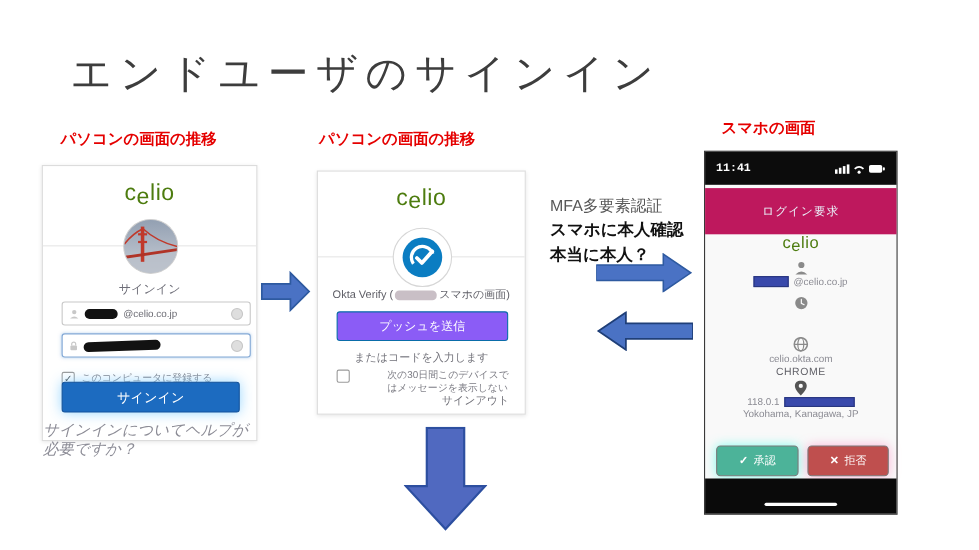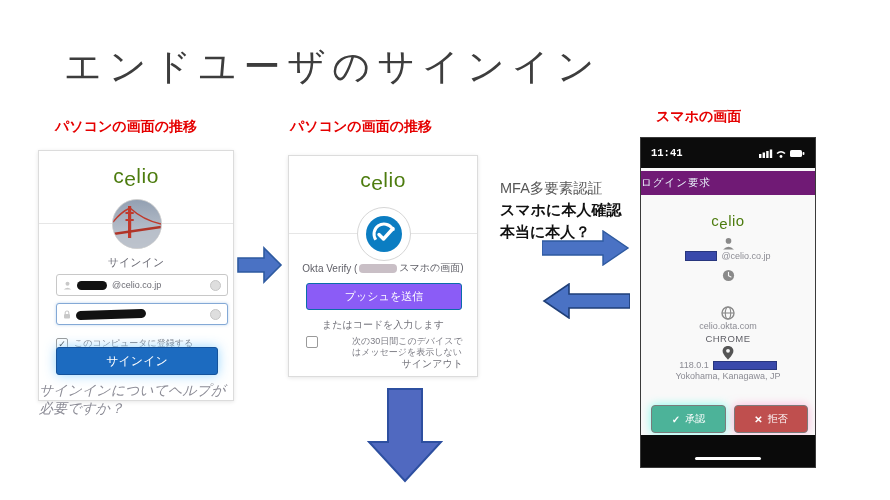--- a/index.html
+++ b/index.html
@@ -63,22 +63,22 @@
   .annotation{left:500px;top:158px;width:140px;line-height:22px;margin-top:19px;}
   .annotation .l1{font-size:14.5px;color:#575757;}
   .annotation .l2{font-size:15px;font-weight:bold;color:#111;}
 
   
   .phone{left:640px;top:137px;width:176px;height:331px;background:#f9f9f9;border:1px solid #3a3a3a;
          box-sizing:border-box;}
   .p-status{left:0;right:0;top:0;height:30px;background:#0c0c0c;display:flex;align-items:center;
             padding:0 10px;box-sizing:border-box;color:#fff;}
   .p-time{font-size:10.5px;font-weight:bold;font-family:Liberation Mono, monospace;}
-  .p-header{left:0;right:0;top:33px;height:24px;background:#701a75;display:flex;align-items:center;
-            color:#eaf4fb;font-size:10.5px;letter-spacing:1px;}
+  .p-header{left:0;right:0;top:33px;height:42px;background:#be185d;display:flex;align-items:center;
+            justify-content:center;color:#eaf4fb;font-size:10.5px;letter-spacing:1px;}
   .p-brand{left:0;right:0;top:74px;text-align:center;font-size:15px;}
   .p-center{left:0;right:0;display:flex;justify-content:center;align-items:center;gap:4px;}
   .p-gray{font-size:9px;color:#8b8b93;}
   .p-darkgray{font-size:9.5px;color:#5f5f66;letter-spacing:.5px;}
   .redact-blue{background:#3949ab;border:1px solid #28367e;}
   .p-btn{position:absolute;height:26px;border-radius:4px;color:#fff;font-size:10px;display:flex;
          align-items:center;justify-content:center;gap:5px;border:1px solid #7b7b7b;}
   .p-approve{left:10px;top:267px;width:73px;background:#4cb399;box-shadow:0 0 10px rgba(90,255,235,.75);}
   .p-deny{left:93px;top:267px;width:72px;background:#bf4f4e;box-shadow:0 0 10px rgba(255,130,190,.6);}
   .p-btn .bicon{font-size:10px;font-weight:bold;}

